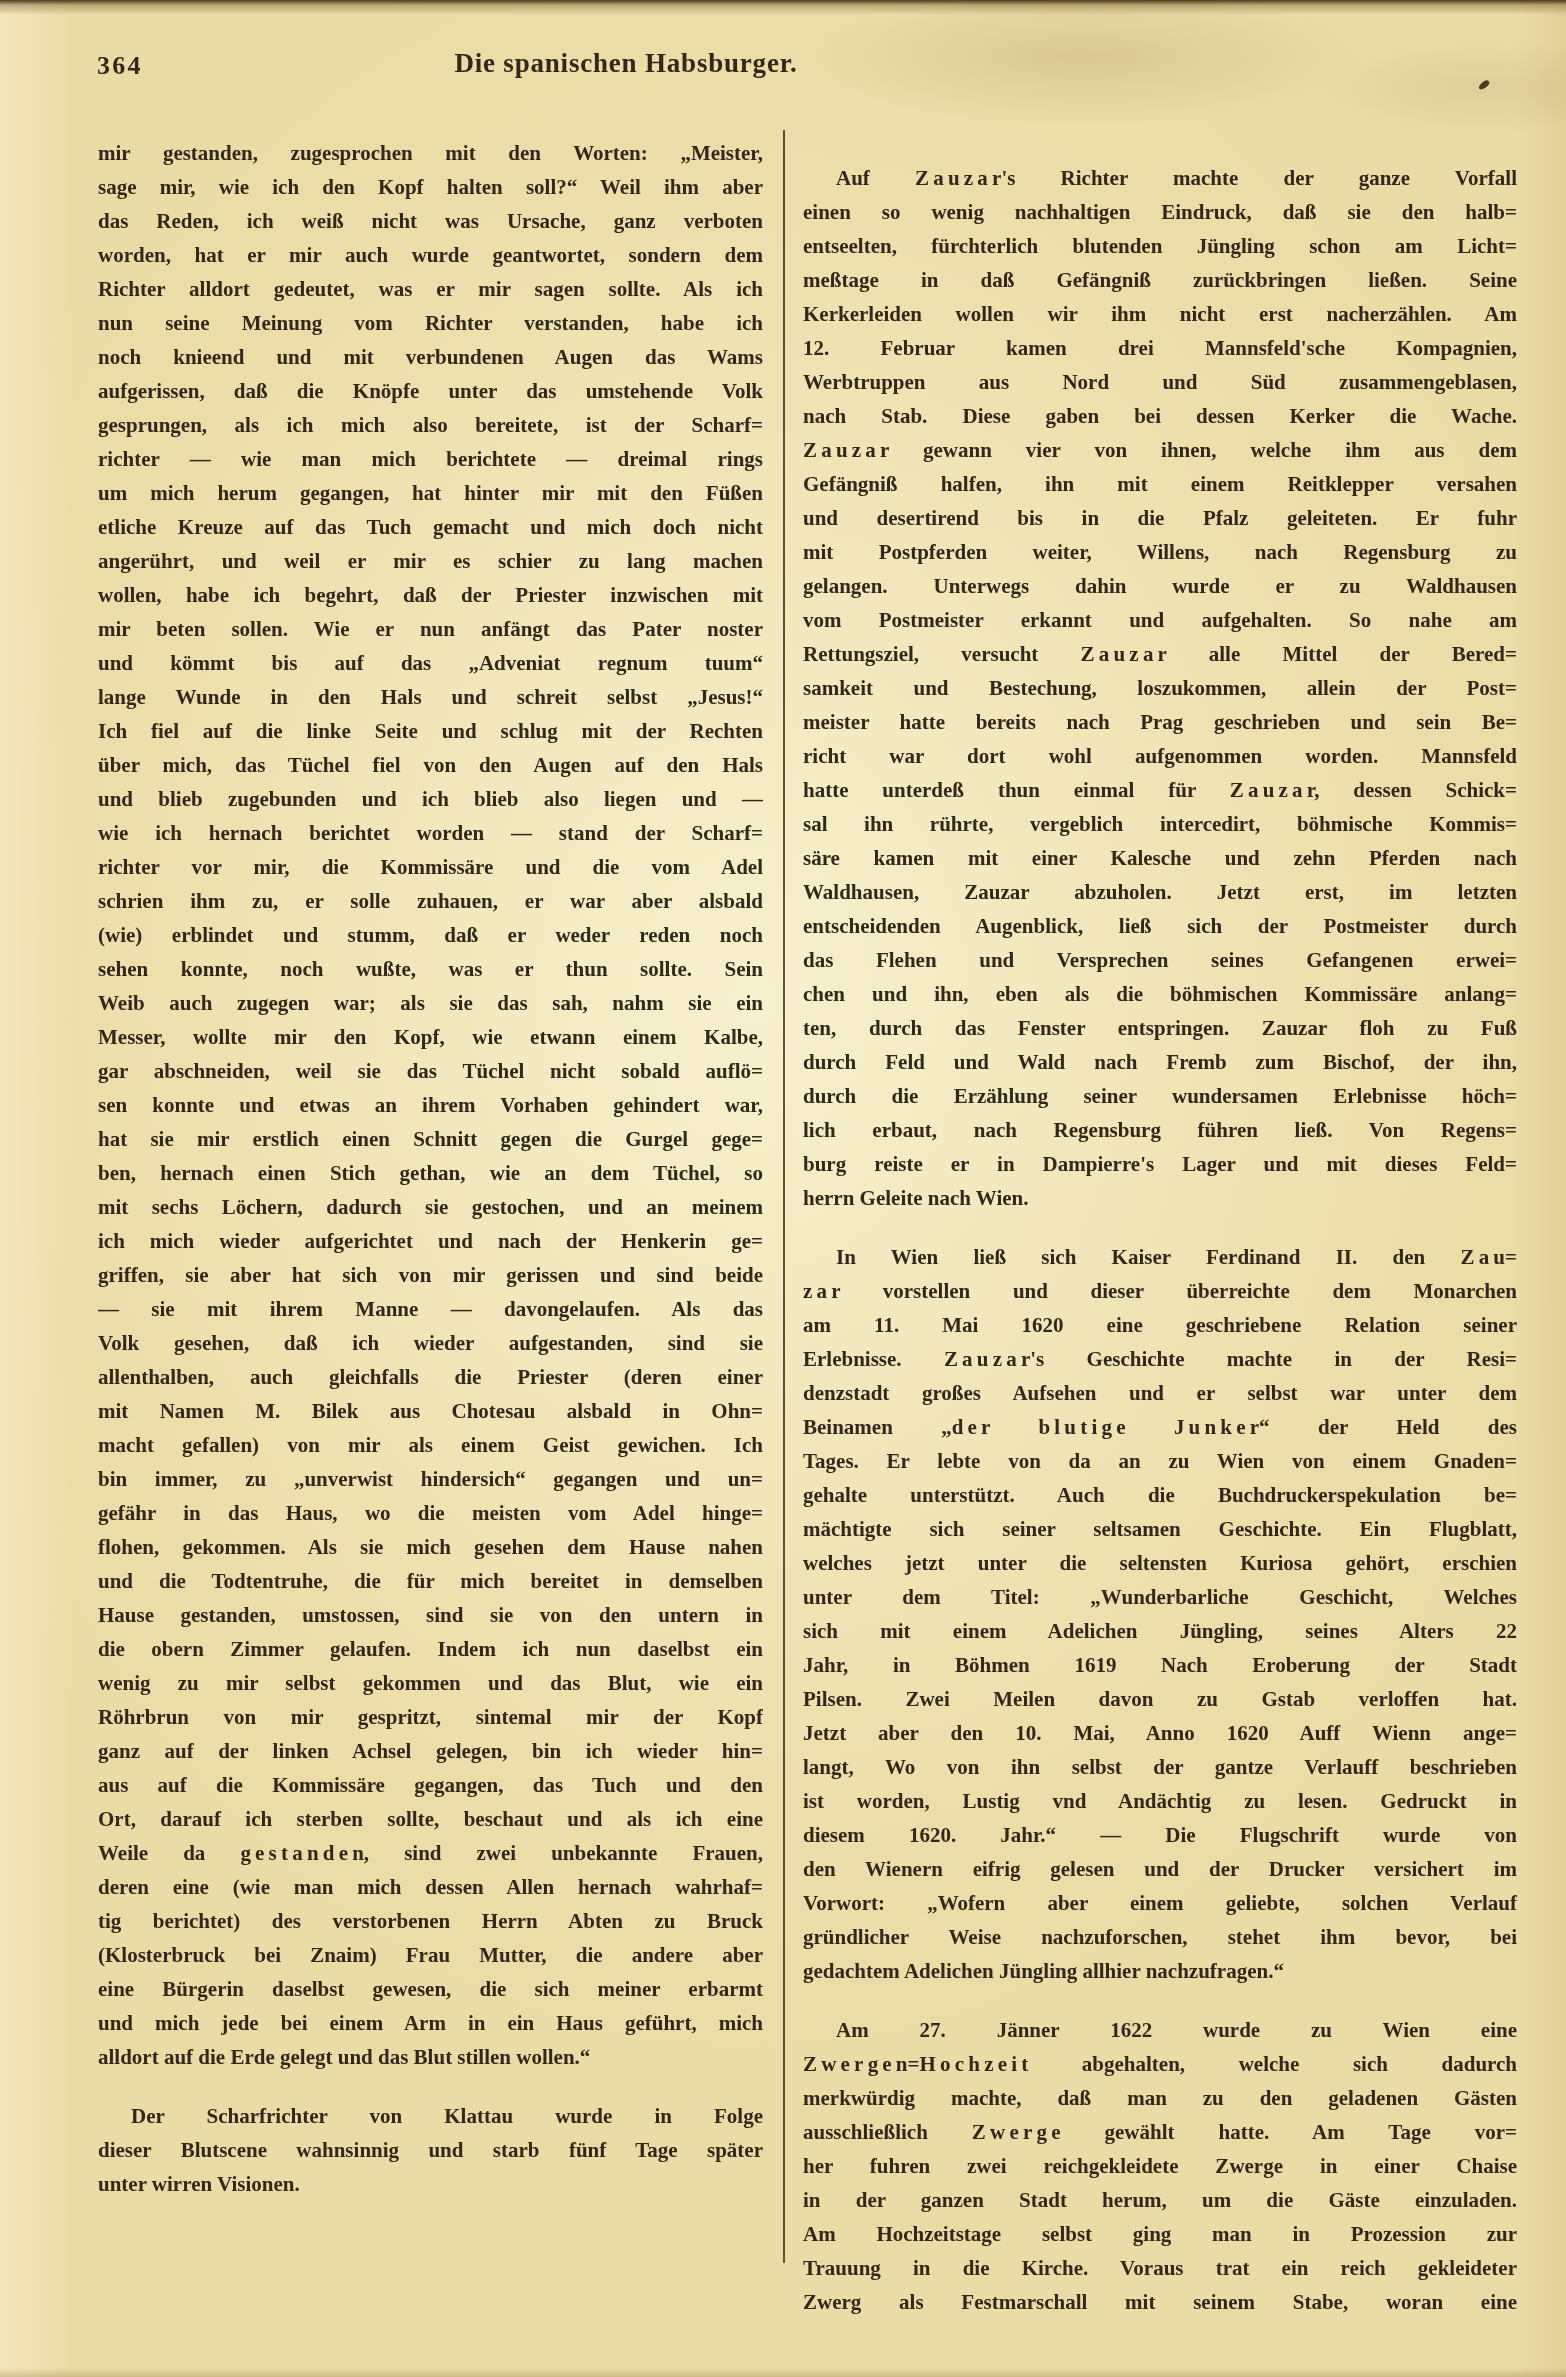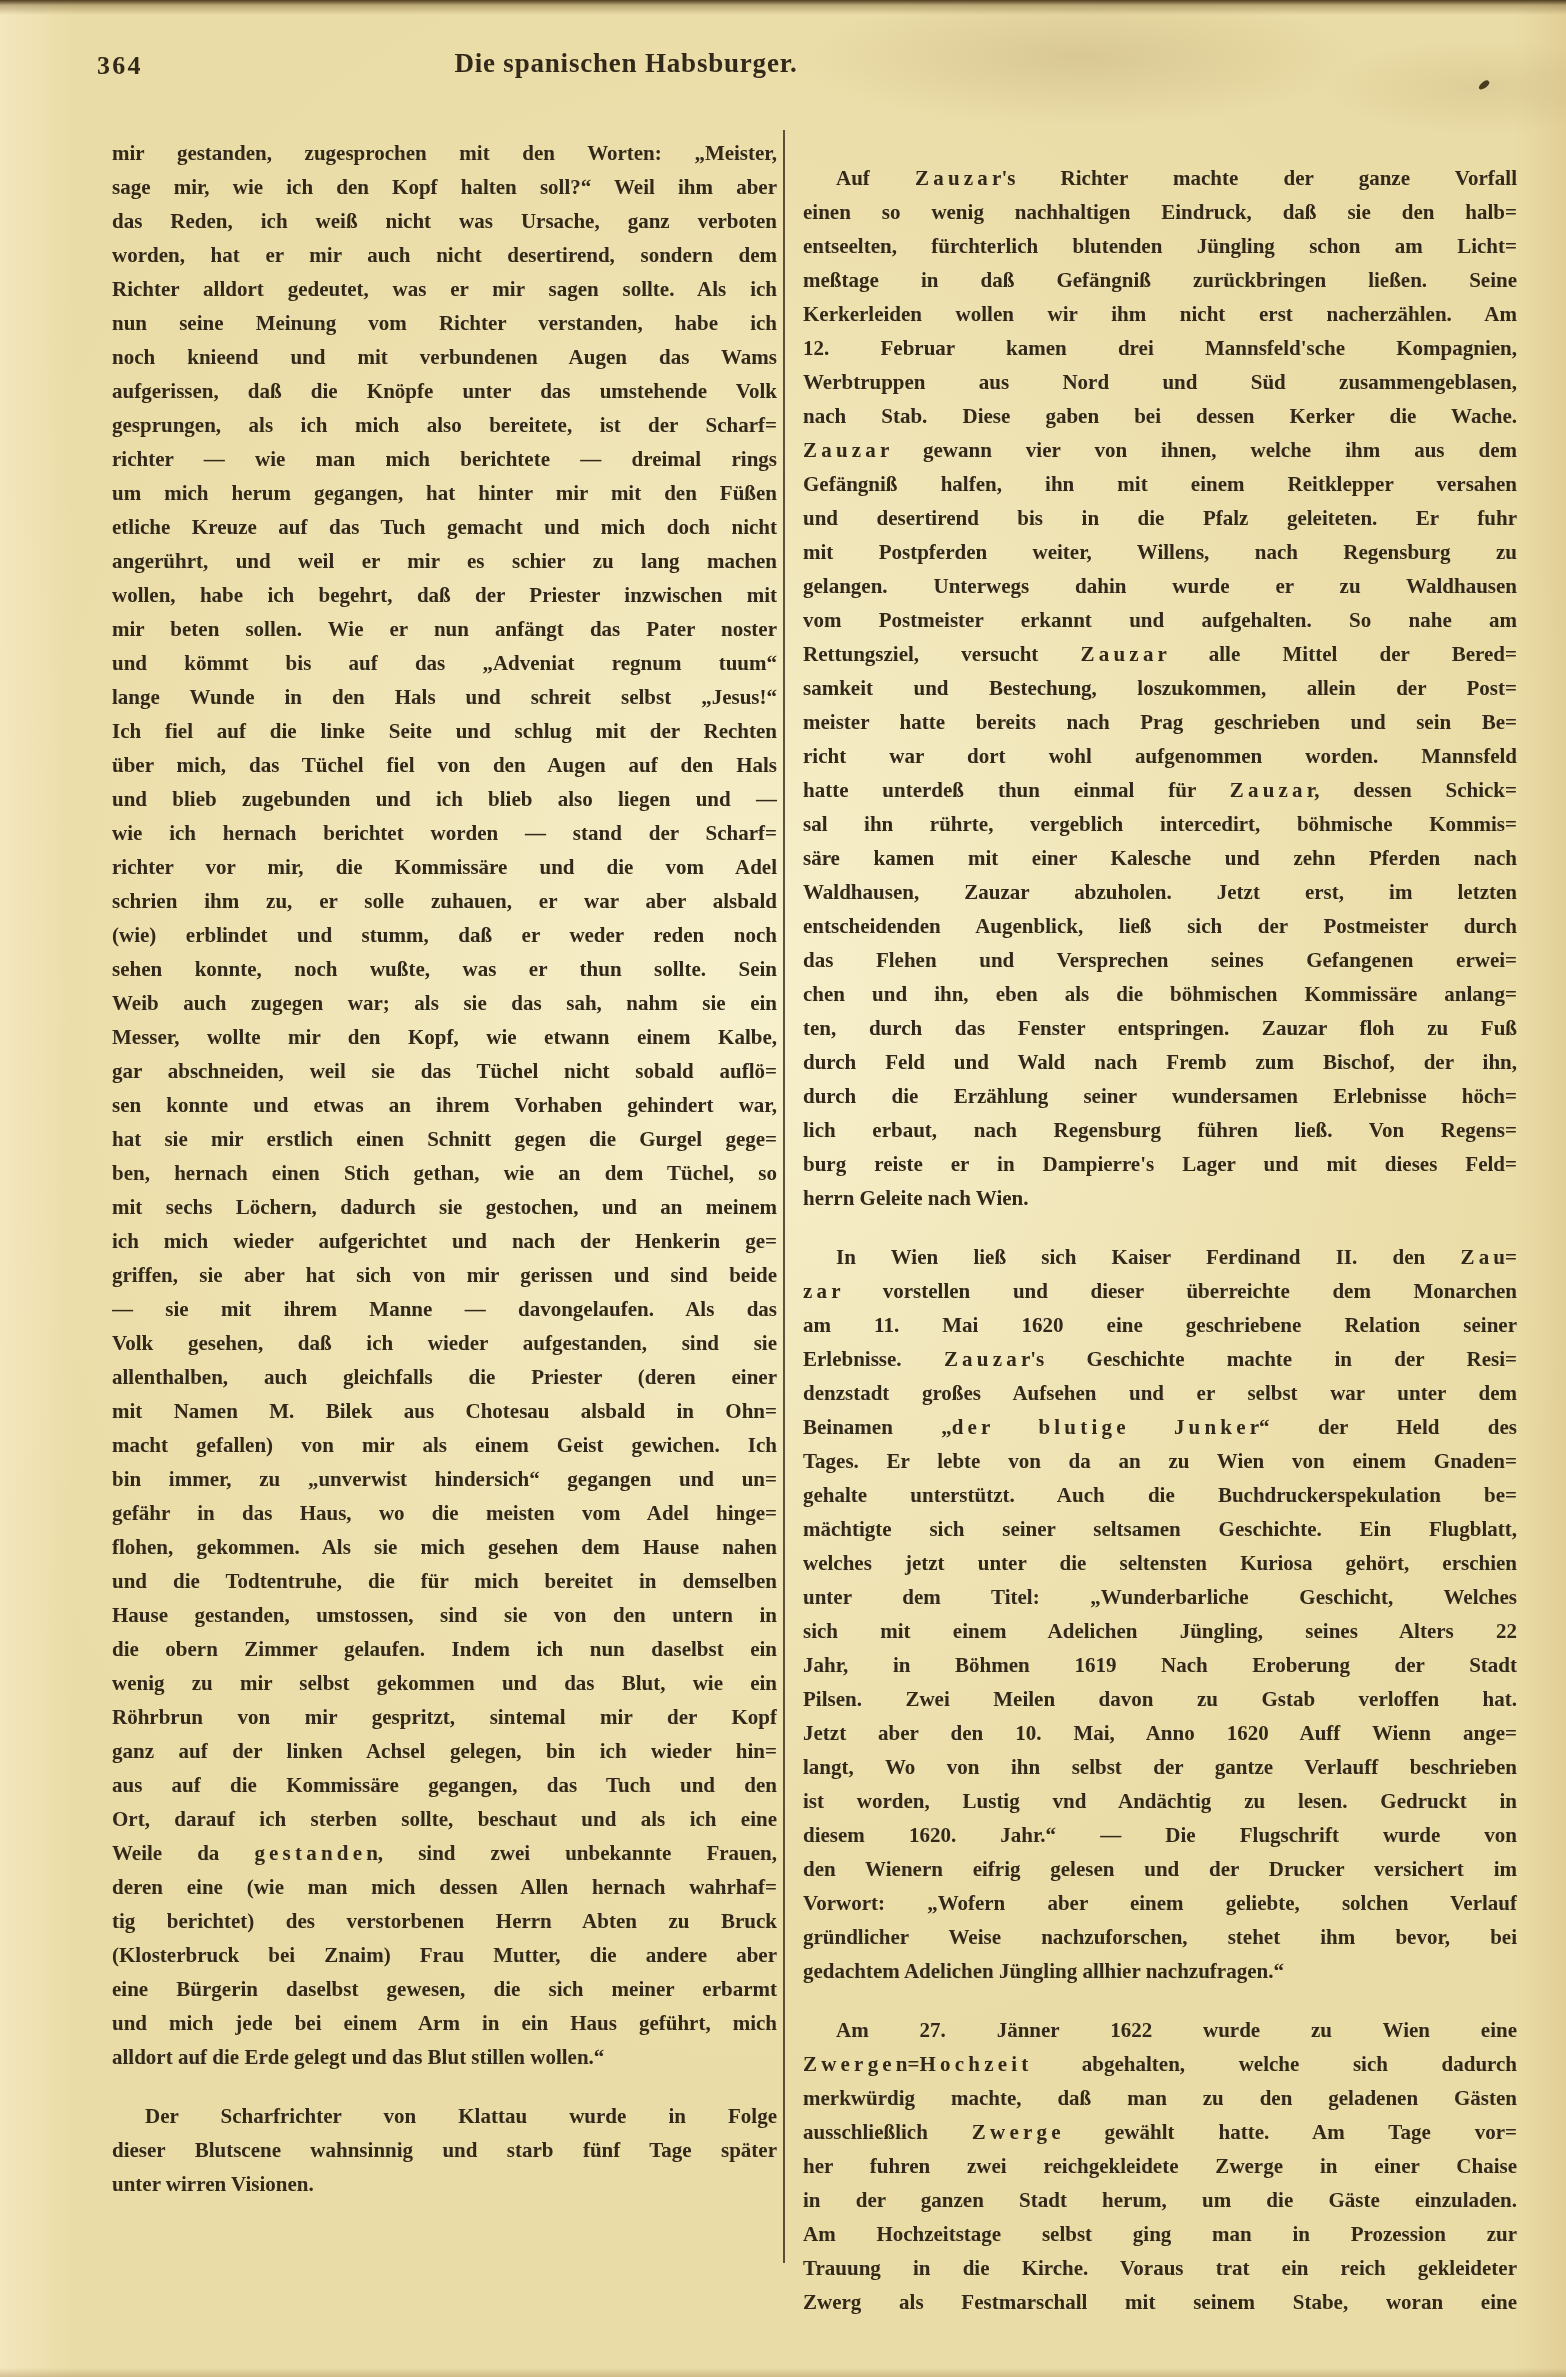--- a/index.html
+++ b/index.html
@@ -40,21 +40,21 @@
     font-weight: bold;
     letter-spacing: 0.8px;
   }
   .col {
     position: absolute;
     top: 136px;
     font-size: 21px;
     font-weight: bold;
     line-height: 34px;
   }
-  .col-left  { left: 112px;  width: 665px; }
+  .col-left  { left: 98px;  width: 665px; }
   .col-right { left: 803px; width: 714px; }
   .line {
     height: 34px;
     overflow: hidden;
     text-align: justify;
     text-align-last: justify;
     white-space: normal;
   }
   .line.endline { text-align-last: left; }
   .line.indent  { text-indent: 33px; margin-top: 25px; }
@@ -80,21 +80,21 @@
 </head>
 <body>
 
 <div class="page">
   <span class="page-num">364</span>
   <div class="running-title">Die spanischen Habsburger.</div>
   <div class="col col-left" id="col-left">
       <div class="line">mir gestanden, zugesprochen mit den Worten: „Meister,</div>
       <div class="line">sage mir, wie ich den Kopf halten soll?“ Weil ihm aber</div>
       <div class="line">das Reden, ich weiß nicht was Ursache, ganz verboten</div>
-      <div class="line">worden, hat er mir auch nicht desertirend, sondern dem</div>
+      <div class="line">worden, hat er mir auch wurde geantwortet, sondern dem</div>
       <div class="line">Richter alldort gedeutet, was er mir sagen sollte. Als ich</div>
       <div class="line">nun seine Meinung vom Richter verstanden, habe ich</div>
       <div class="line">noch knieend und mit verbundenen Augen das Wams</div>
       <div class="line">aufgerissen, daß die Knöpfe unter das umstehende Volk</div>
       <div class="line">gesprungen, als ich mich also bereitete, ist der Scharf=</div>
       <div class="line">richter — wie man mich berichtete — dreimal rings</div>
       <div class="line">um mich herum gegangen, hat hinter mir mit den Füßen</div>
       <div class="line">etliche Kreuze auf das Tuch gemacht und mich doch nicht</div>
       <div class="line">angerührt, und weil er mir es schier zu lang machen</div>
       <div class="line">wollen, habe ich begehrt, daß der Priester inzwischen mit</div>

